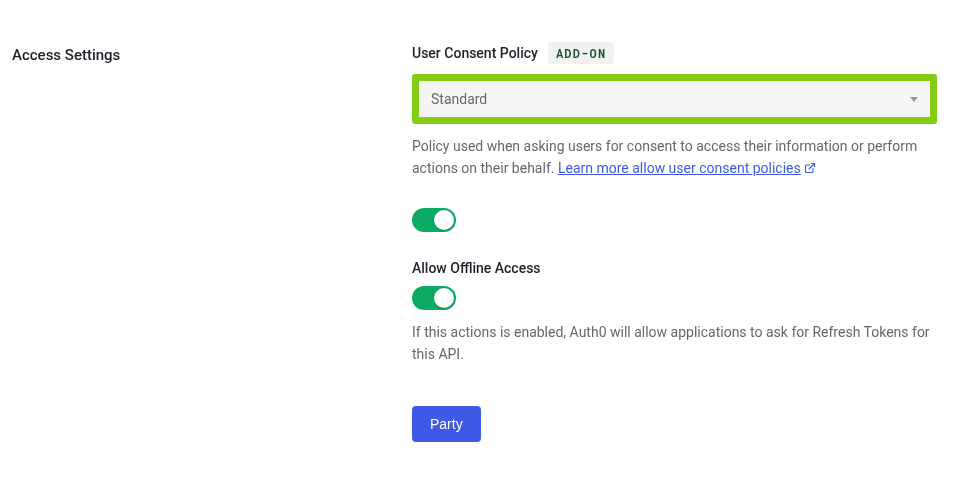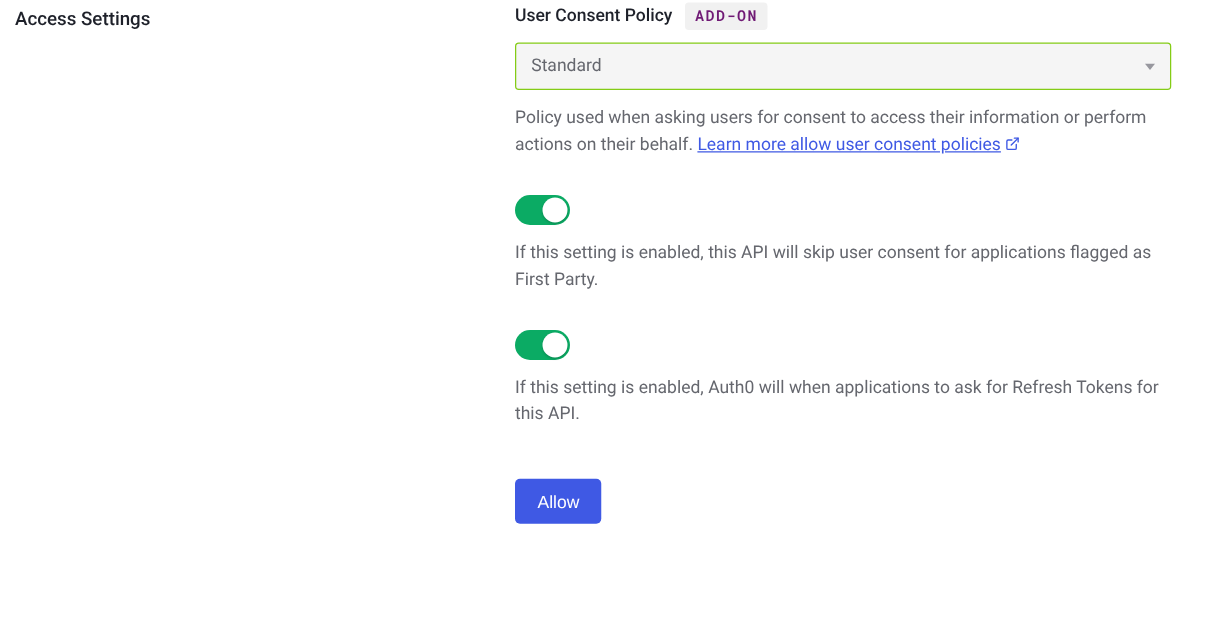--- a/index.html
+++ b/index.html
@@ -11,20 +11,21 @@
       font-family: -apple-system, BlinkMacSystemFont, "Segoe UI", Roboto, Helvetica, Arial, sans-serif;
       font-size: 14px;
       color: #1e212a;
       background: #fff;
       padding: 0;
       width: 965px;
     }
     .container {
       display: flex;
       padding: 2px 28px 12px 12px;
+      margin-top: 40px;
     }
     .left-col {
       width: 400px;
       flex-shrink: 0;
       padding-top: 4px;
     }
     .right-col {
       flex: 1;
     }
     .section-title {
@@ -42,36 +43,36 @@
       text-align: center;
     }
     .field-label {
       font-size: 14px;
       font-weight: 500;
       color: #1e212a;
     }
     .addon-badge {
       margin-left: 10px;
       background: #f1f1f1;
-      color: #701a75;
+      color: #14532d;
       font-size: 12px;
       font-weight: 600;
       letter-spacing: 1.2px;
       padding: 3px 8px;
       border-radius: 3px;
       font-family: "Roboto Mono", "SFMono-Regular", Consolas, monospace;
     }
     .select-wrap {
       position: relative;
       margin-bottom: 12px;
     }
     .select {
       width: 100%;
       background: #f5f5f5;
-      border: 1px solid #84cc16;
+      border: 7px solid #84cc16;
       border-radius: 3px;
       padding: 10px 12px;
       font-size: 14px;
       color: #65676e;
       cursor: pointer;
       display: flex;
       align-items: center;
       justify-content: space-between;
     }
     .select-caret {
@@ -154,28 +155,30 @@
                 <polyline points="15 3 21 3 21 9"></polyline>
                 <line x1="10" y1="14" x2="21" y2="3"></line>
               </svg></span></a>
       </div>
     </div>
 
     <div class="field-group">
       <div class="toggle">
         <div class="toggle-knob"></div>
       </div>
-      <div class="helper-text">If this setting is enabled, this API will skip user consent for applications flagged as First Party.</div>
     </div>
 
     <div class="field-group">
+      <div class="field-label-row">
+        <span class="field-label">Allow Offline Access</span>
+      </div>
       <div class="toggle">
         <div class="toggle-knob"></div>
       </div>
-      <div class="helper-text">If this setting is enabled, Auth0 will when applications to ask for Refresh Tokens for this API.</div>
+      <div class="helper-text">If this actions is enabled, Auth0 will allow applications to ask for Refresh Tokens for this API.</div>
     </div>
 
     <div class="save-row">
-      <button class="btn-save">Allow</button>
+      <button class="btn-save">Party</button>
     </div>
 
   </div>
 </div>
 
 </body></html>

